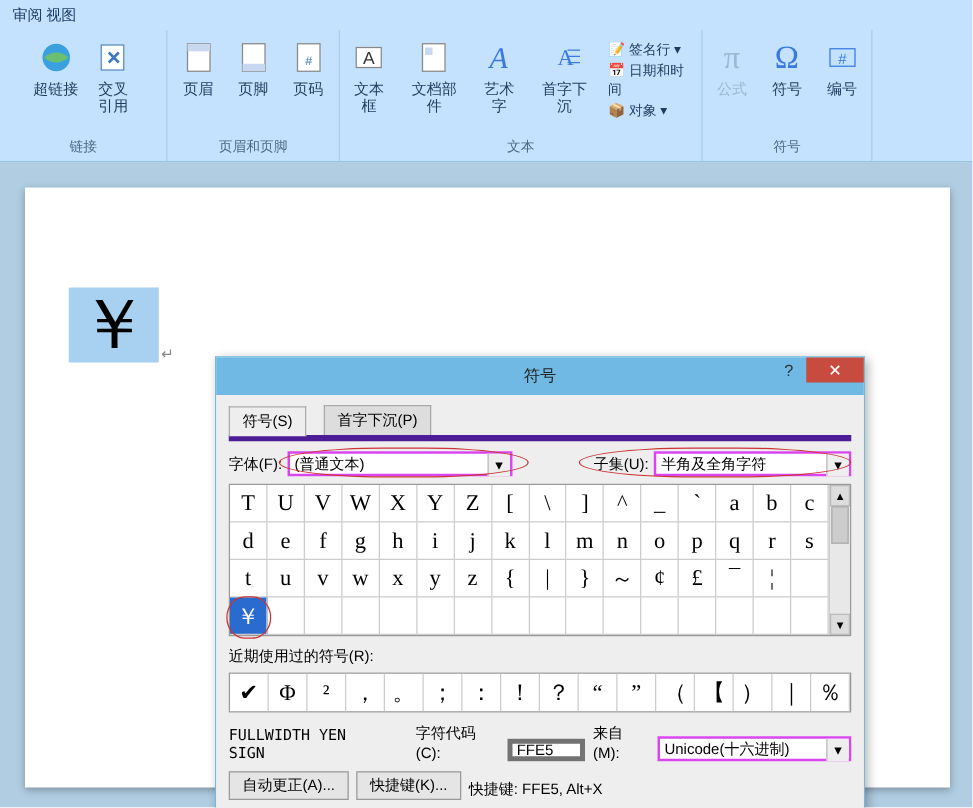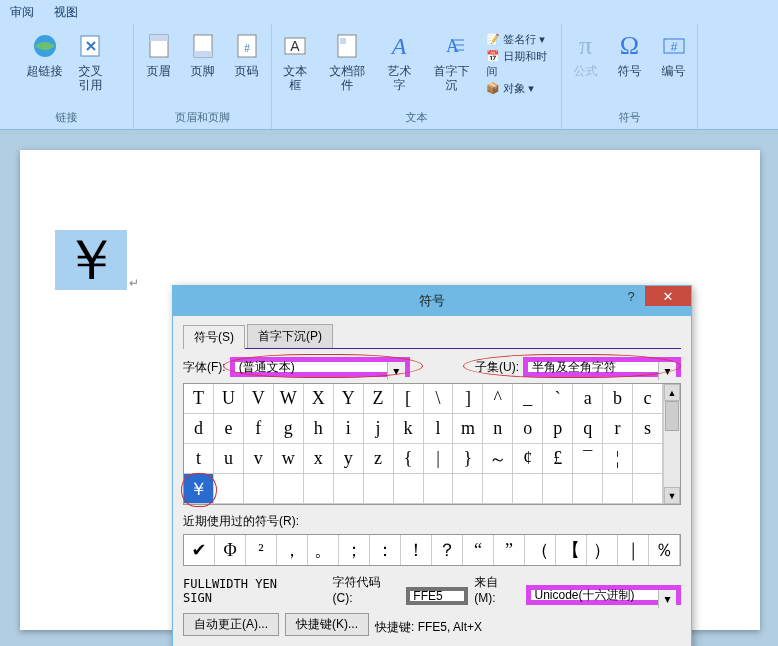--- a/index.html
+++ b/index.html
@@ -10,21 +10,21 @@
   width: 778px;
   height: 646px;
   overflow: hidden;
   position: relative;
 }
 .menubar {
   background: #c4e2fd;
   height: 24px;
   padding: 4px 10px;
   display: flex;
-  gap: 20px;
+  gap: 3px;
   color: #1a3e6b;
 }
 .menubar span { cursor: default; }
 .ribbon {
   background: #c4e2fd;
   border-bottom: 1px solid #8ab8e0;
   display: flex;
   height: 106px;
 }
 .ribbon-group {
@@ -108,34 +108,34 @@
 }
 .titlebar-btns { position: absolute; right: 0; top: 0; display: flex; height: 22px; }
 .titlebar-btn {
   width: 28px; height: 20px;
   display: flex; align-items: center; justify-content: center;
   font-size: 13px; color: #333;
 }
 .close-btn { background: #c74c3f; color: #fff; width: 46px; }
 .help-btn { color: #333; }
 .dialog-body { padding: 8px 10px 10px 10px; background: #eee; }
-.tabs { display: flex; border-bottom: 1px solid #4c1d95; margin-bottom: 8px; }
+.tabs { display: flex; border-bottom: 5px solid #4c1d95; margin-bottom: 8px; gap: 12px; }
 .tab {
   padding: 3px 10px;
   border: 1px solid #aaa;
   border-bottom: none;
   background: #ddd;
   margin-right: 2px;
   font-size: 12px;
 }
 .tab.active { background: #eee; position: relative; top: 1px; }
 .row { display: flex; align-items: center; gap: 4px; margin-bottom: 6px; }
 .row .lbl { font-size: 12px; color: #000; white-space: nowrap; }
 .select {
-  border: 5px solid #d946ef;
+  border: 2px solid #d946ef;
   background: #fff;
   height: 20px;
   display: flex;
   align-items: center;
   padding: 0 4px;
   font-size: 12px;
   position: relative;
 }
 .select .arrow {
   position: absolute; right: 0; top: 0;

